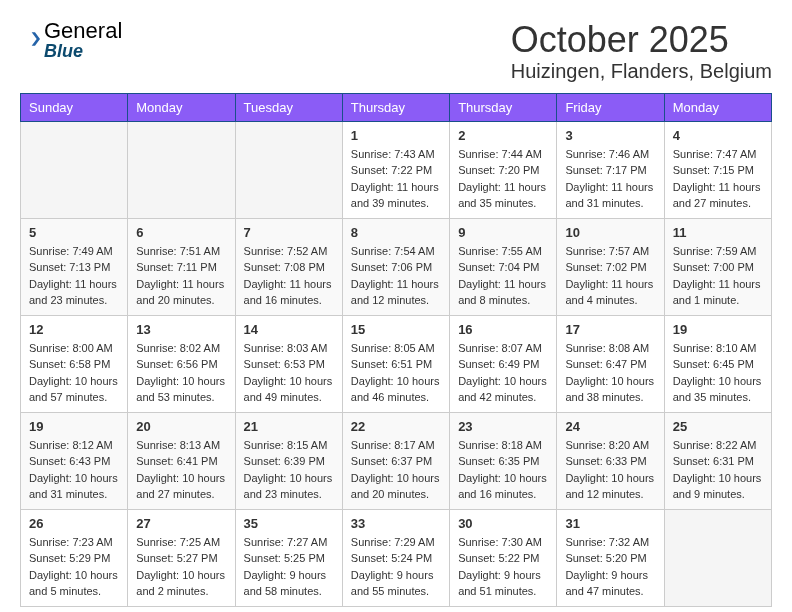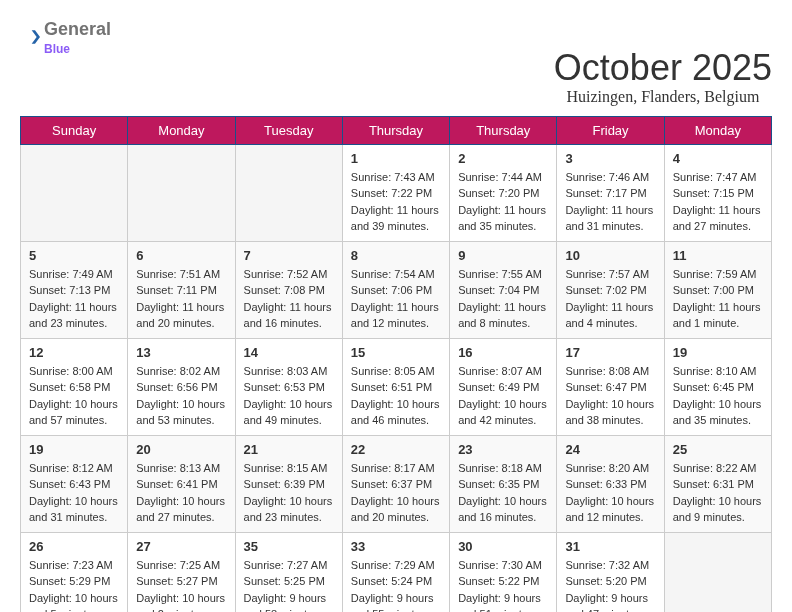--- a/index.html
+++ b/index.html
@@ -15,59 +15,58 @@
       justify-content: space-between;
       align-items: flex-start;
       margin-bottom: 10px;
     }
     .logo {
       display: flex;
       align-items: center;
       gap: 4px;
     }
     .logo-text-general {
+      font-size: 22px;
+      font-weight: normal;
+      color: #000000;
+      line-height: 1;
+    }
+    .logo-text-blue {
       font-size: 18px;
       font-weight: bold;
-      color: #737373;
+      color: #0c4a6e;
       line-height: 1;
-    }
-    .logo-text-blue {
-      font-size: 12px;
-      font-weight: bold;
-      color: #8b5cf6;
-      line-height: 1;
+      font-style: italic;
     }
     .logo-icon {
       width: 20px;
       height: 20px;
     }
     .title-block {
-      text-align: center;
-      margin-top: 28px;
+      text-align: left;
     }
     .month-title {
       font-size: 36px;
       font-weight: normal;
       color: #333;
       line-height: 1.1;
     }
     .location-subtitle {
-      font-size: 16px;
-      color: #333;
-      font-family: Liberation Serif, serif;
+      font-size: 20px;
+      color: #333;
     }
     .calendar {
       width: 100%;
       border-collapse: collapse;
       border: 1px solid #ccc;
     }
     .calendar th {
-      background-color: #be185d;
+      background-color: #8b5cf6;
       color: #fff;
-      text-align: center;
+      text-align: left;
       padding: 6px 8px;
       font-size: 13px;
       font-weight: normal;
       border: 1px solid #1a4f8a;
     }
     .calendar td {
       vertical-align: top;
       padding: 6px 8px;
       border: 1px solid #ccc;
       font-size: 11px;

